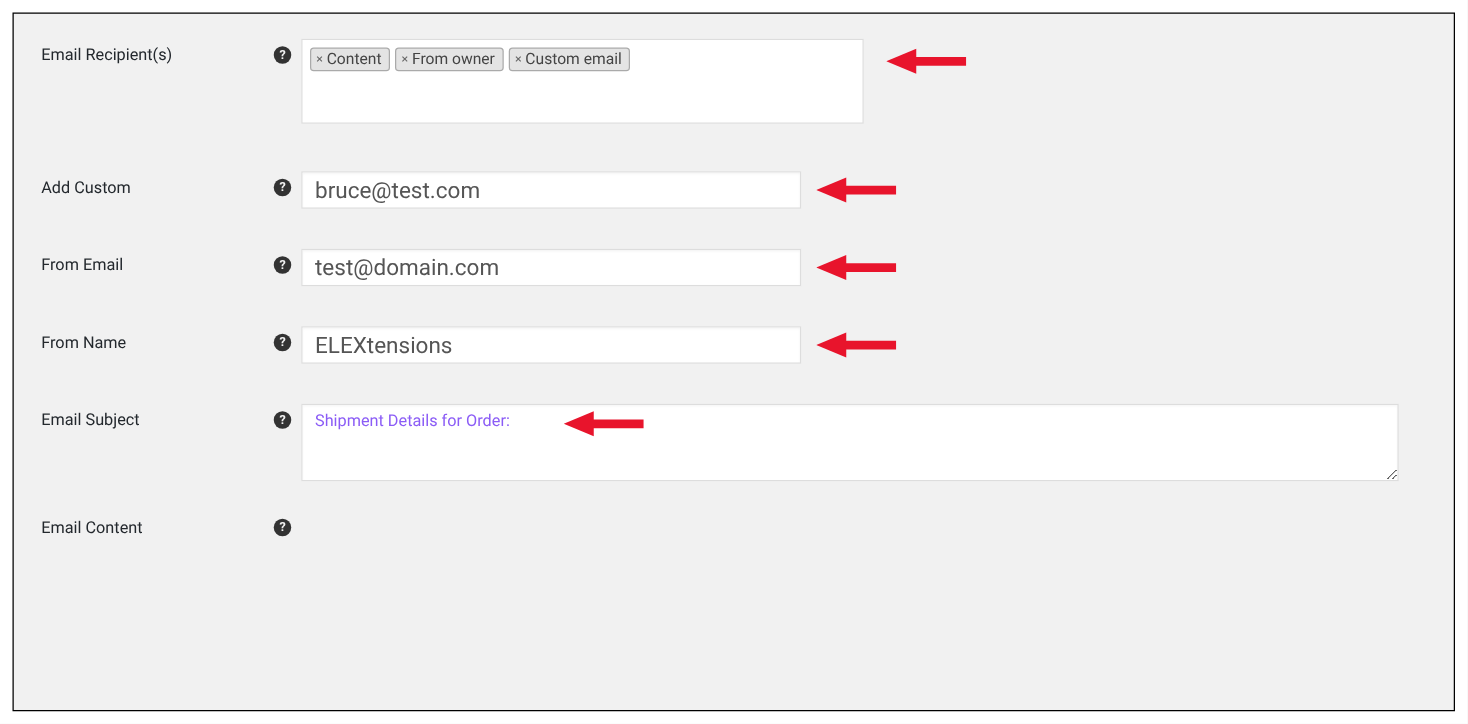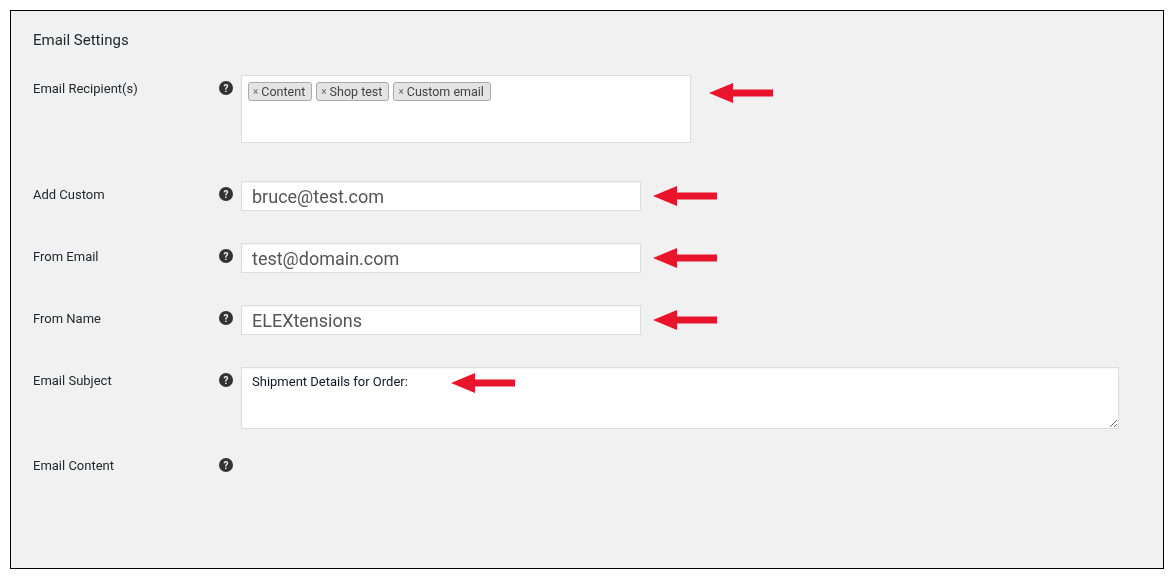--- a/index.html
+++ b/index.html
@@ -99,21 +99,21 @@
     color: #666;
     cursor: pointer;
   }
   .textarea {
     width: 878px;
     height: 62px;
     border: 1px solid #ddd;
     background: #fff;
     padding: 6px 10px;
     font-size: 13px;
-    color: #0f172a;
+    color: #8b5cf6;
     font-family: inherit;
     resize: both;
     box-shadow: inset 0 1px 2px rgba(0,0,0,0.04);
   }
   .arrow-wrap {
     position: absolute;
     width: 64px;
     height: 24px;
     pointer-events: none;
   }
@@ -127,36 +127,35 @@
   .textarea-wrap .arrow-inner {
     position: absolute;
     top: 4px;
     pointer-events: none;
   }
 </style>
 </head>
 <body>
 
 <div class="panel">
-  <h3 class="section-title">Email Settings</h3>
 
   <div class="form-row row-recipients gap-lg">
     <div class="label-col">
       <span>Email Recipient(s)</span>
       <span class="help-icon">?</span>
     </div>
     <div class="field-col">
       <div class="tagbox">
         <span class="tag">
           <span class="x">×</span>
           <span>Content</span>
         </span>
         <span class="tag">
           <span class="x">×</span>
-          <span>Shop test</span>
+          <span>From owner</span>
         </span>
         <span class="tag">
           <span class="x">×</span>
           <span>Custom email</span>
         </span>
       </div>
       <div class="arrow-wrap">
         <svg width="64" height="24" viewBox="0 0 64 24">
           <line x1="64" y1="12" x2="20" y2="12" stroke="#e8142c" stroke-width="7"></line>
           <polygon points="0,12 24,2 24,22" fill="#e8142c"></polygon>

